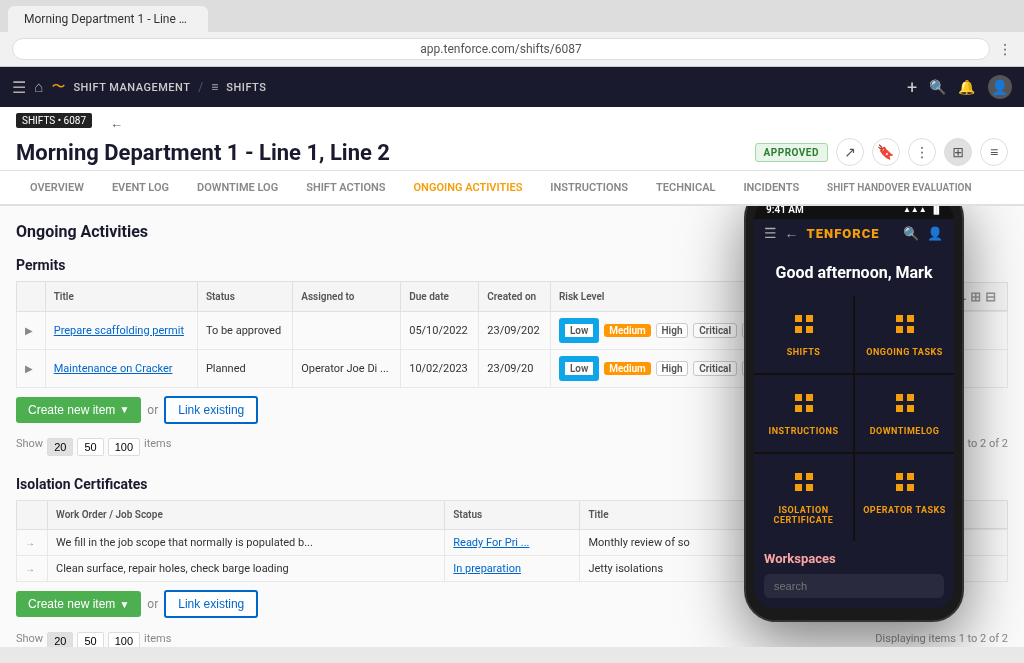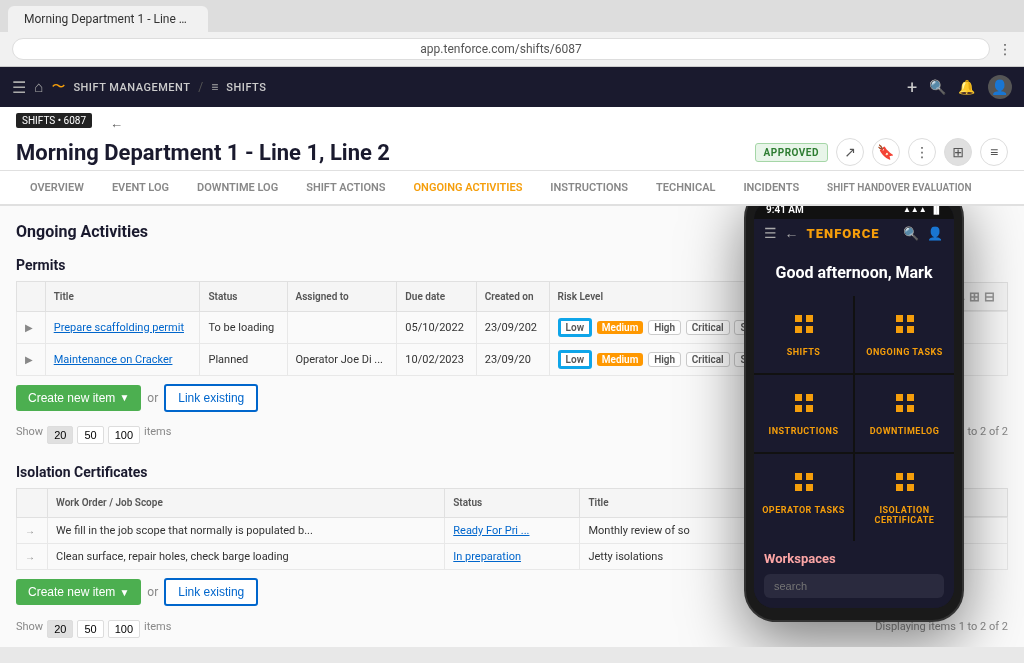--- a/index.html
+++ b/index.html
@@ -60,21 +60,21 @@
     .action-row { display: flex; align-items: center; margin: 8px 0; }
 
     
     .pagination-row { display: flex; align-items: center; justify-content: space-between; margin-top: 8px; font-size: 11px; color: #888; }
     .show-items { display: flex; align-items: center; gap: 4px; }
     .page-btn { padding: 2px 6px; border: 1px solid #ddd; background: white; cursor: pointer; font-size: 11px; border-radius: 2px; margin-top: 6px; }
     .page-btn.active { background: #e0e0e0; }
 
     
     .badge { display: inline-block; padding: 1px 5px; border-radius: 3px; font-size: 10px; font-weight: 600; margin-right: 2px; }
-    .badge-low { background: white; color: #555; border: 3px solid #0ea5e9; }
+    .badge-low { background: white; color: #555; border: 6px solid #0ea5e9; }
     .badge-medium { background: #ff9800; color: white; }
     .badge-high { background: white; color: #555; border: 1px solid #ccc; }
     .badge-critical { background: white; color: #555; border: 1px solid #ccc; }
     .badge-special { background: white; color: #555; border: 1px solid #ccc; }
     .badge-required-red { background: #f44336; color: white; }
     .badge-optional-blue { background: #2196f3; color: white; }
     .badge-optional-plain { background: white; color: #555; border: 1px solid #ccc; }
 
     .expand-arrow { color: #888; margin-right: 4px; font-size: 10px; cursor: pointer; }
 
@@ -191,21 +191,21 @@
               <span>WO...</span>
               <span class="table-grid-icon">⊞</span>
               <span class="table-grid-icon">⊟</span>
             </th>
           </tr>
         </thead>
         <tbody>
           <tr>
             <td><span class="expand-arrow">▶</span></td>
             <td><a class="link-text">Prepare scaffolding permit</a></td>
-            <td><span class="status-text">To be loading</span></td>
+            <td><span class="status-text">To be approved</span></td>
             <td><span class="status-text"></span></td>
             <td><span>05/10/2022</span></td>
             <td><span>23/09/202</span></td>
             <td>
               <span class="badge badge-low">Low</span>
               <span class="badge badge-medium">Medium</span>
               <span class="badge badge-high">High</span>
               <span class="badge badge-critical">Critical</span>
               <span class="badge badge-special">Special</span>
             </td>
@@ -386,32 +386,32 @@
           </div>
           <div class="phone-grid-item">
             <span class="phone-grid-icon">
               <svg width="24" height="24" viewBox="0 0 24 24" fill="#f59e0b">
                   <rect x="3" y="3" width="7" height="7"></rect>
                   <rect x="14" y="3" width="7" height="7"></rect>
                   <rect x="3" y="14" width="7" height="7"></rect>
                   <rect x="14" y="14" width="7" height="7"></rect>
                 </svg>
             </span>
+            <span class="phone-grid-label">ISOLATION CERTIFICATE</span>
+          </div>
+          <div class="phone-grid-item">
+            <span class="phone-grid-icon">
+              <svg width="24" height="24" viewBox="0 0 24 24" fill="#f59e0b">
+                  <rect x="3" y="3" width="7" height="7"></rect>
+                  <rect x="14" y="3" width="7" height="7"></rect>
+                  <rect x="3" y="14" width="7" height="7"></rect>
+                  <rect x="14" y="14" width="7" height="7"></rect>
+                </svg>
+            </span>
             <span class="phone-grid-label">OPERATOR TASKS</span>
-          </div>
-          <div class="phone-grid-item">
-            <span class="phone-grid-icon">
-              <svg width="24" height="24" viewBox="0 0 24 24" fill="#f59e0b">
-                  <rect x="3" y="3" width="7" height="7"></rect>
-                  <rect x="14" y="3" width="7" height="7"></rect>
-                  <rect x="3" y="14" width="7" height="7"></rect>
-                  <rect x="14" y="14" width="7" height="7"></rect>
-                </svg>
-            </span>
-            <span class="phone-grid-label">ISOLATION CERTIFICATE</span>
           </div>
         </div>
 
         <div class="phone-workspaces">
           <div class="phone-workspaces-title">Workspaces</div>
           <input class="phone-search" type="text" placeholder="search" style="">
         </div>
       </div>
     </div>
 

